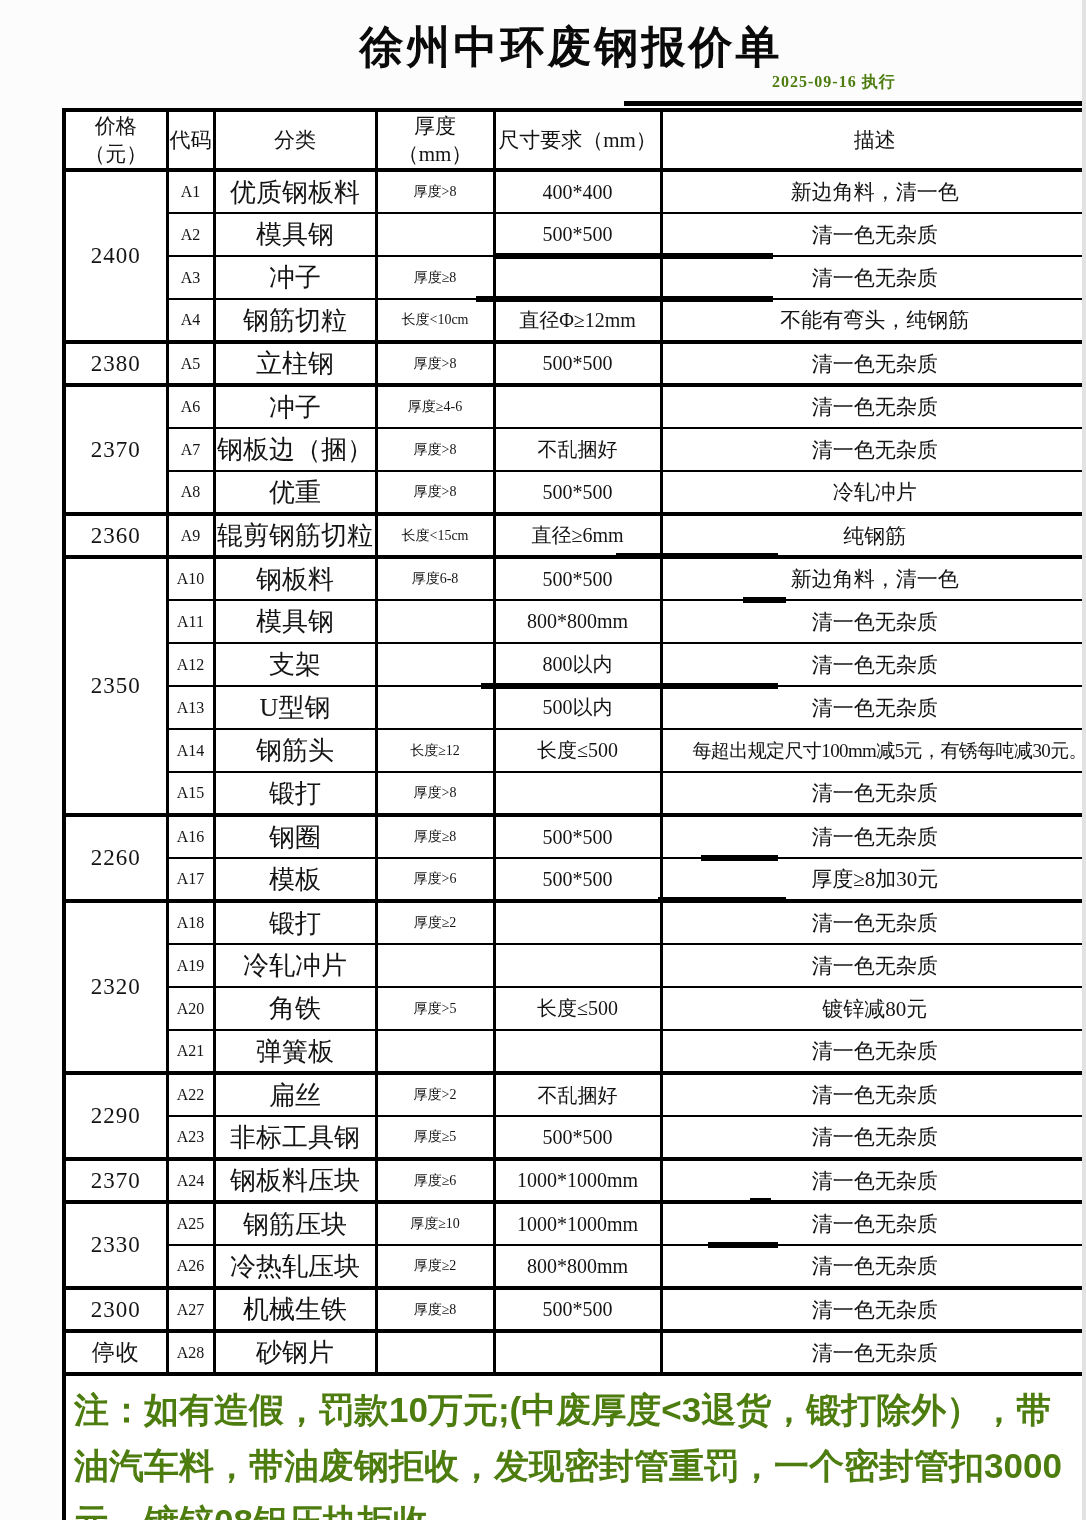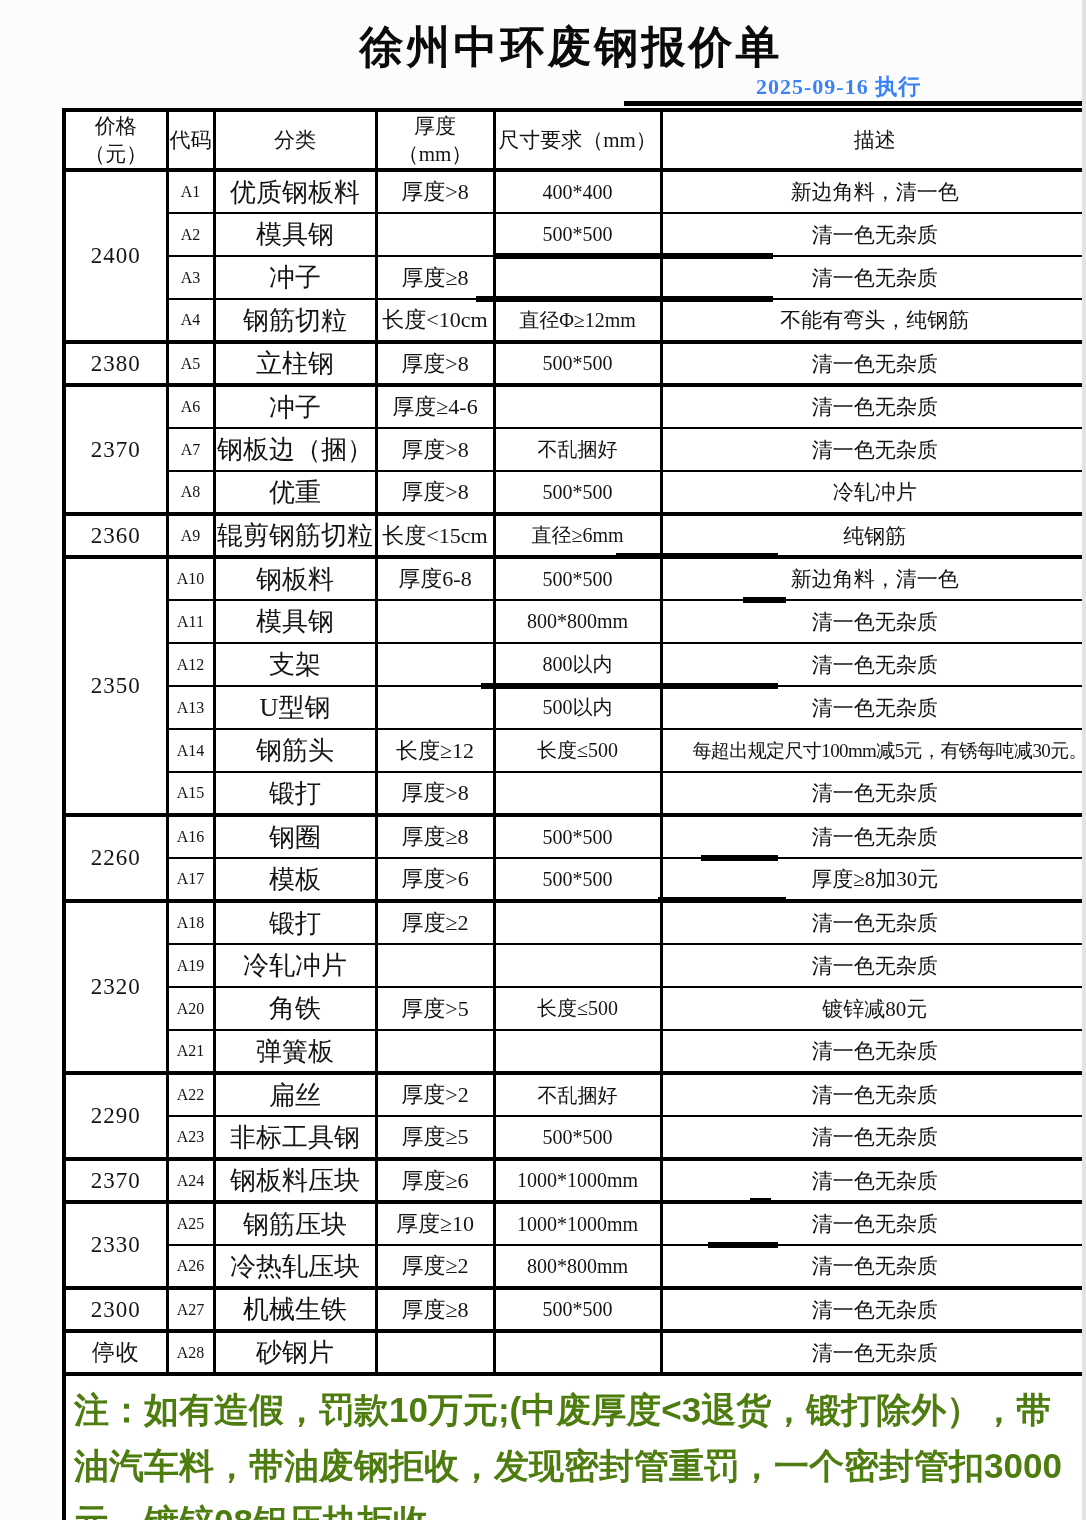--- a/index.html
+++ b/index.html
@@ -17,23 +17,23 @@
     background: #e2e2e2;
   }
   .title {
     position: absolute; top: 18px; left: 0; width: 100%;
     text-align: center;
     font-size: 44px; font-weight: 900; letter-spacing: 3px;
     transform: translateX(12px);
     color: #0a0a0a;
   }
   .date {
-    position: absolute; top: 72px; left: 724px;
-    font-size: 22px; font-weight: bold; letter-spacing: 1px;
-    color: #3b82f6;
+    position: absolute; top: 72px; left: 740px;
+    font-size: 16px; font-weight: bold; letter-spacing: 1px;
+    color: #4d7c0f;
   }
   .date-underline {
     position: absolute; top: 101px; left: 592px;
     width: 478px; height: 5px; background: #000;
   }
   table.quote {
     position: absolute; left: 30px; top: 108px;
     width: 1025px;
     border-collapse: collapse;
     table-layout: fixed;
@@ -49,21 +49,21 @@
   }
   thead th {
     height: 40px; font-weight: normal; font-size: 21px;
     border-bottom: 4px solid #000;
   }
   tbody tr { height: 43px; }
   tr.gs > td { border-top: 4px solid #000; }
   td.price { font-size: 23px; letter-spacing: 1px; }
   td.code  { font-size: 16px; }
   td.cat   { font-size: 26px; }
-  td.thk   { font-size: 22px; }
+  td.thk   { font-size: 14px; }
   td.sz    { font-size: 20px; position: relative; }
   td.desc  { font-size: 21px; }
   td.desc.long { font-size: 19px; letter-spacing: -0.6px; text-align: right; }
   i.smudge {
     position: absolute; bottom: -4px; height: 6px;
     background: #000; z-index: 3; display: block;
   }
   td.note {
     text-align: left; font-weight: bold;
     font-size: 35px; line-height: 1.6;

